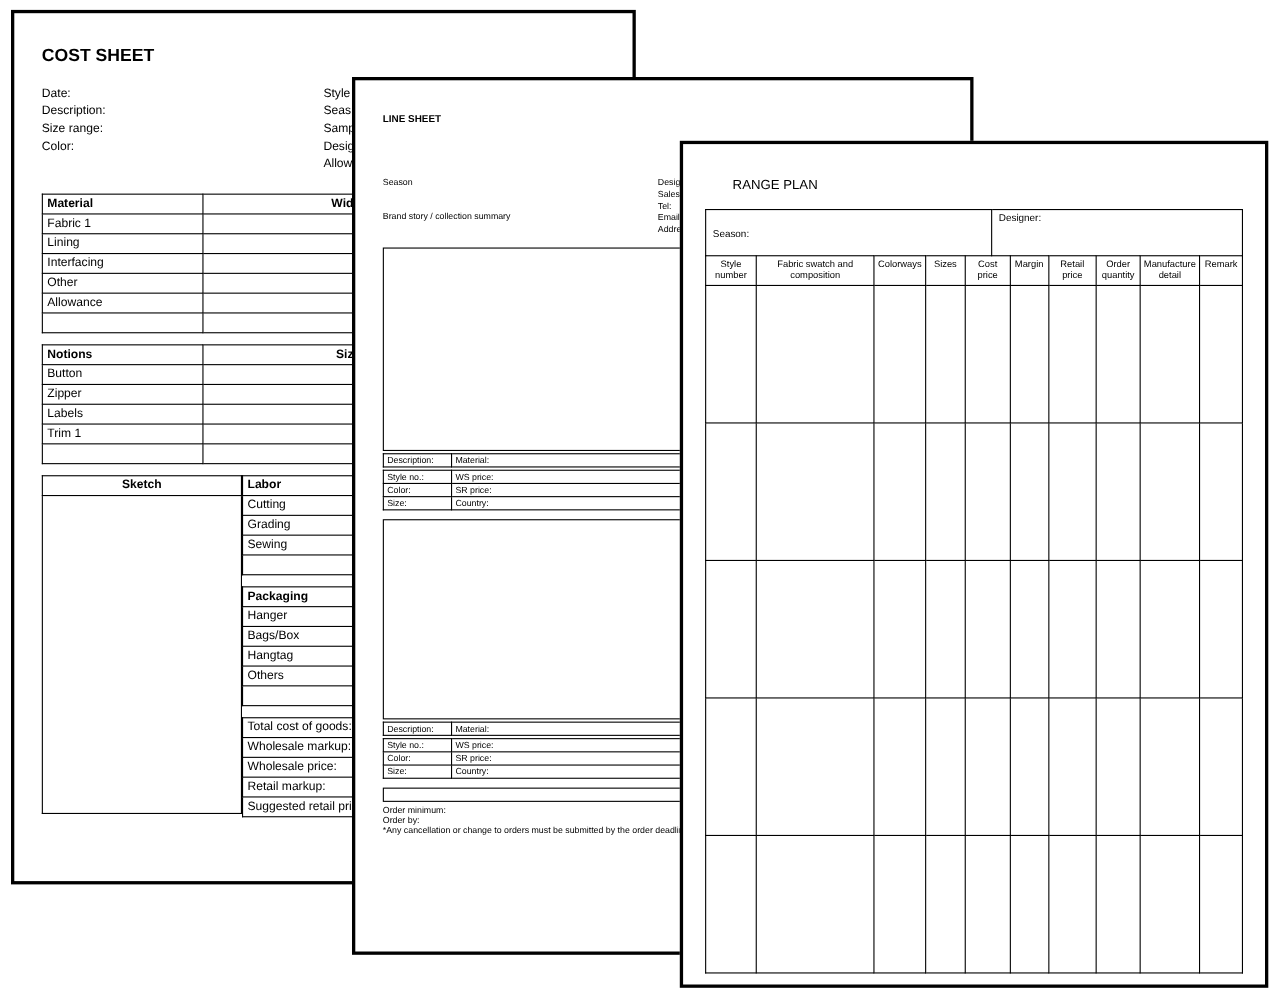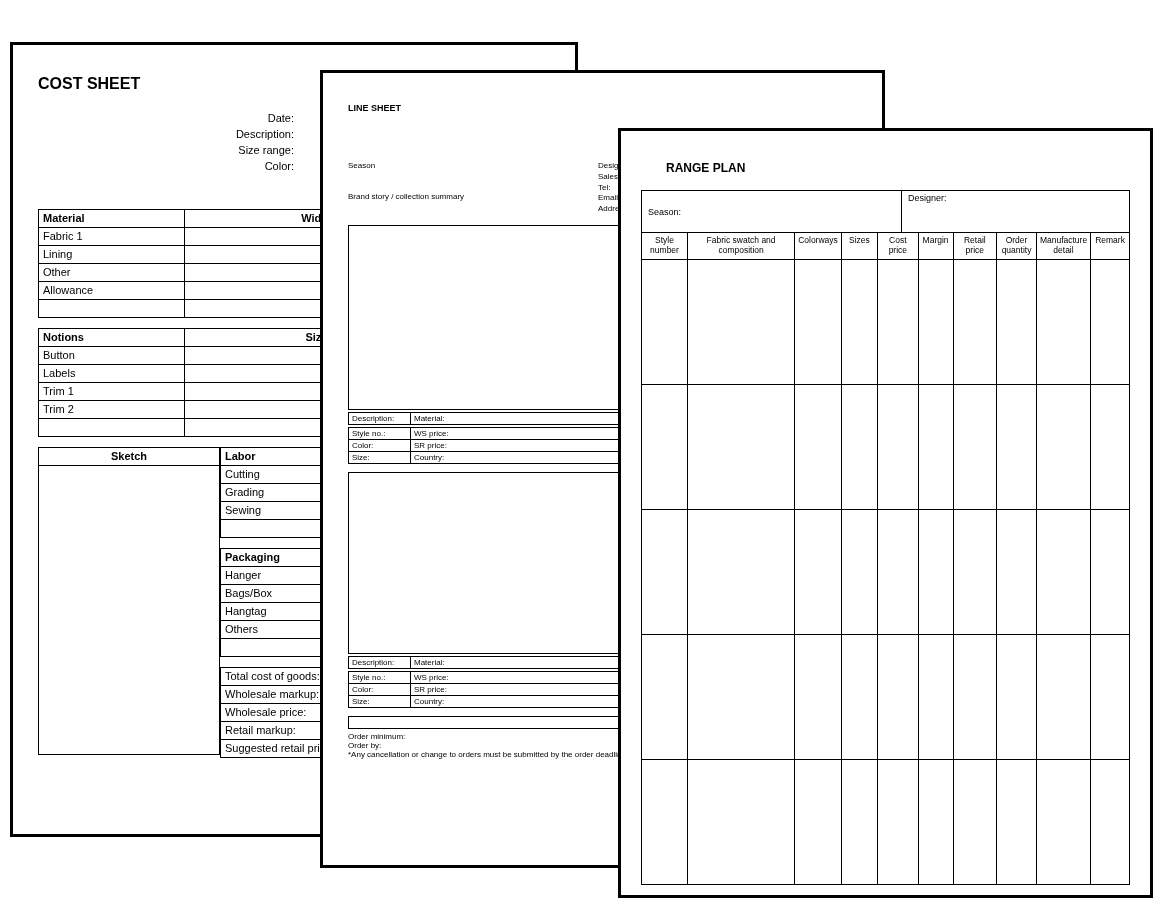--- a/index.html
+++ b/index.html
@@ -16,21 +16,20 @@
     background: #fff;
     border: 3px solid #000;
     padding: 30px 25px;
     box-sizing: border-box;
   }
   .cost-sheet {
     left: 10px;
     top: 9px;
     width: 568px;
     height: 795px;
-    margin-top: 33px;
   }
   .line-sheet {
     left: 320px;
     top: 70px;
     width: 565px;
     height: 798px;
   }
   .range-plan {
     left: 618px;
     top: 128px;
@@ -43,34 +42,33 @@
     font-weight: bold;
     margin: 0 0 18px 0;
   }
   .ls-title {
     font-size: 9px;
     font-weight: bold;
     margin: 0 0 16px 0;
   }
   .rp-title {
     font-size: 12px;
-    font-weight: bold;
+    font-weight: normal;
     margin: 0 0 15px 0;
     padding-left: 25px;
   }
   .field-grid {
     display: flex;
     gap: 0;
     margin-bottom: 18px;
   }
   .field-col {
     flex: 1;
     font-size: 11px;
     line-height: 1.45;
-    text-align: right;
   }
   table {
     border-collapse: collapse;
     width: 100%;
     font-size: 11px;
     margin-bottom: 10px;
   }
   table.bordered td, table.bordered th {
     border: 1px solid #000;
     padding: 2px 4px;
@@ -187,20 +185,25 @@
           <td>Fabric 1</td>
           <td></td>
           <td></td>
         </tr>
     <tr>
           <td>Lining</td>
           <td></td>
           <td></td>
         </tr>
     <tr>
+          <td>Interfacing</td>
+          <td></td>
+          <td></td>
+        </tr>
+    <tr>
           <td>Other</td>
           <td></td>
           <td></td>
         </tr>
     <tr>
           <td>Allowance</td>
           <td></td>
           <td></td>
         </tr>
     <tr>
@@ -217,31 +220,31 @@
       <th style="text-align:left;">Notions</th>
       <th>Size / Style</th>
       <th>U</th>
     </tr>
     <tr>
           <td>Button</td>
           <td></td>
           <td></td>
         </tr>
     <tr>
+          <td>Zipper</td>
+          <td></td>
+          <td></td>
+        </tr>
+    <tr>
           <td>Labels</td>
           <td></td>
           <td></td>
         </tr>
     <tr>
           <td>Trim 1</td>
-          <td></td>
-          <td></td>
-        </tr>
-    <tr>
-          <td>Trim 2</td>
           <td></td>
           <td></td>
         </tr>
     <tr>
           <td></td>
           <td></td>
           <td></td>
         </tr>
   </tbody>
     </table>

